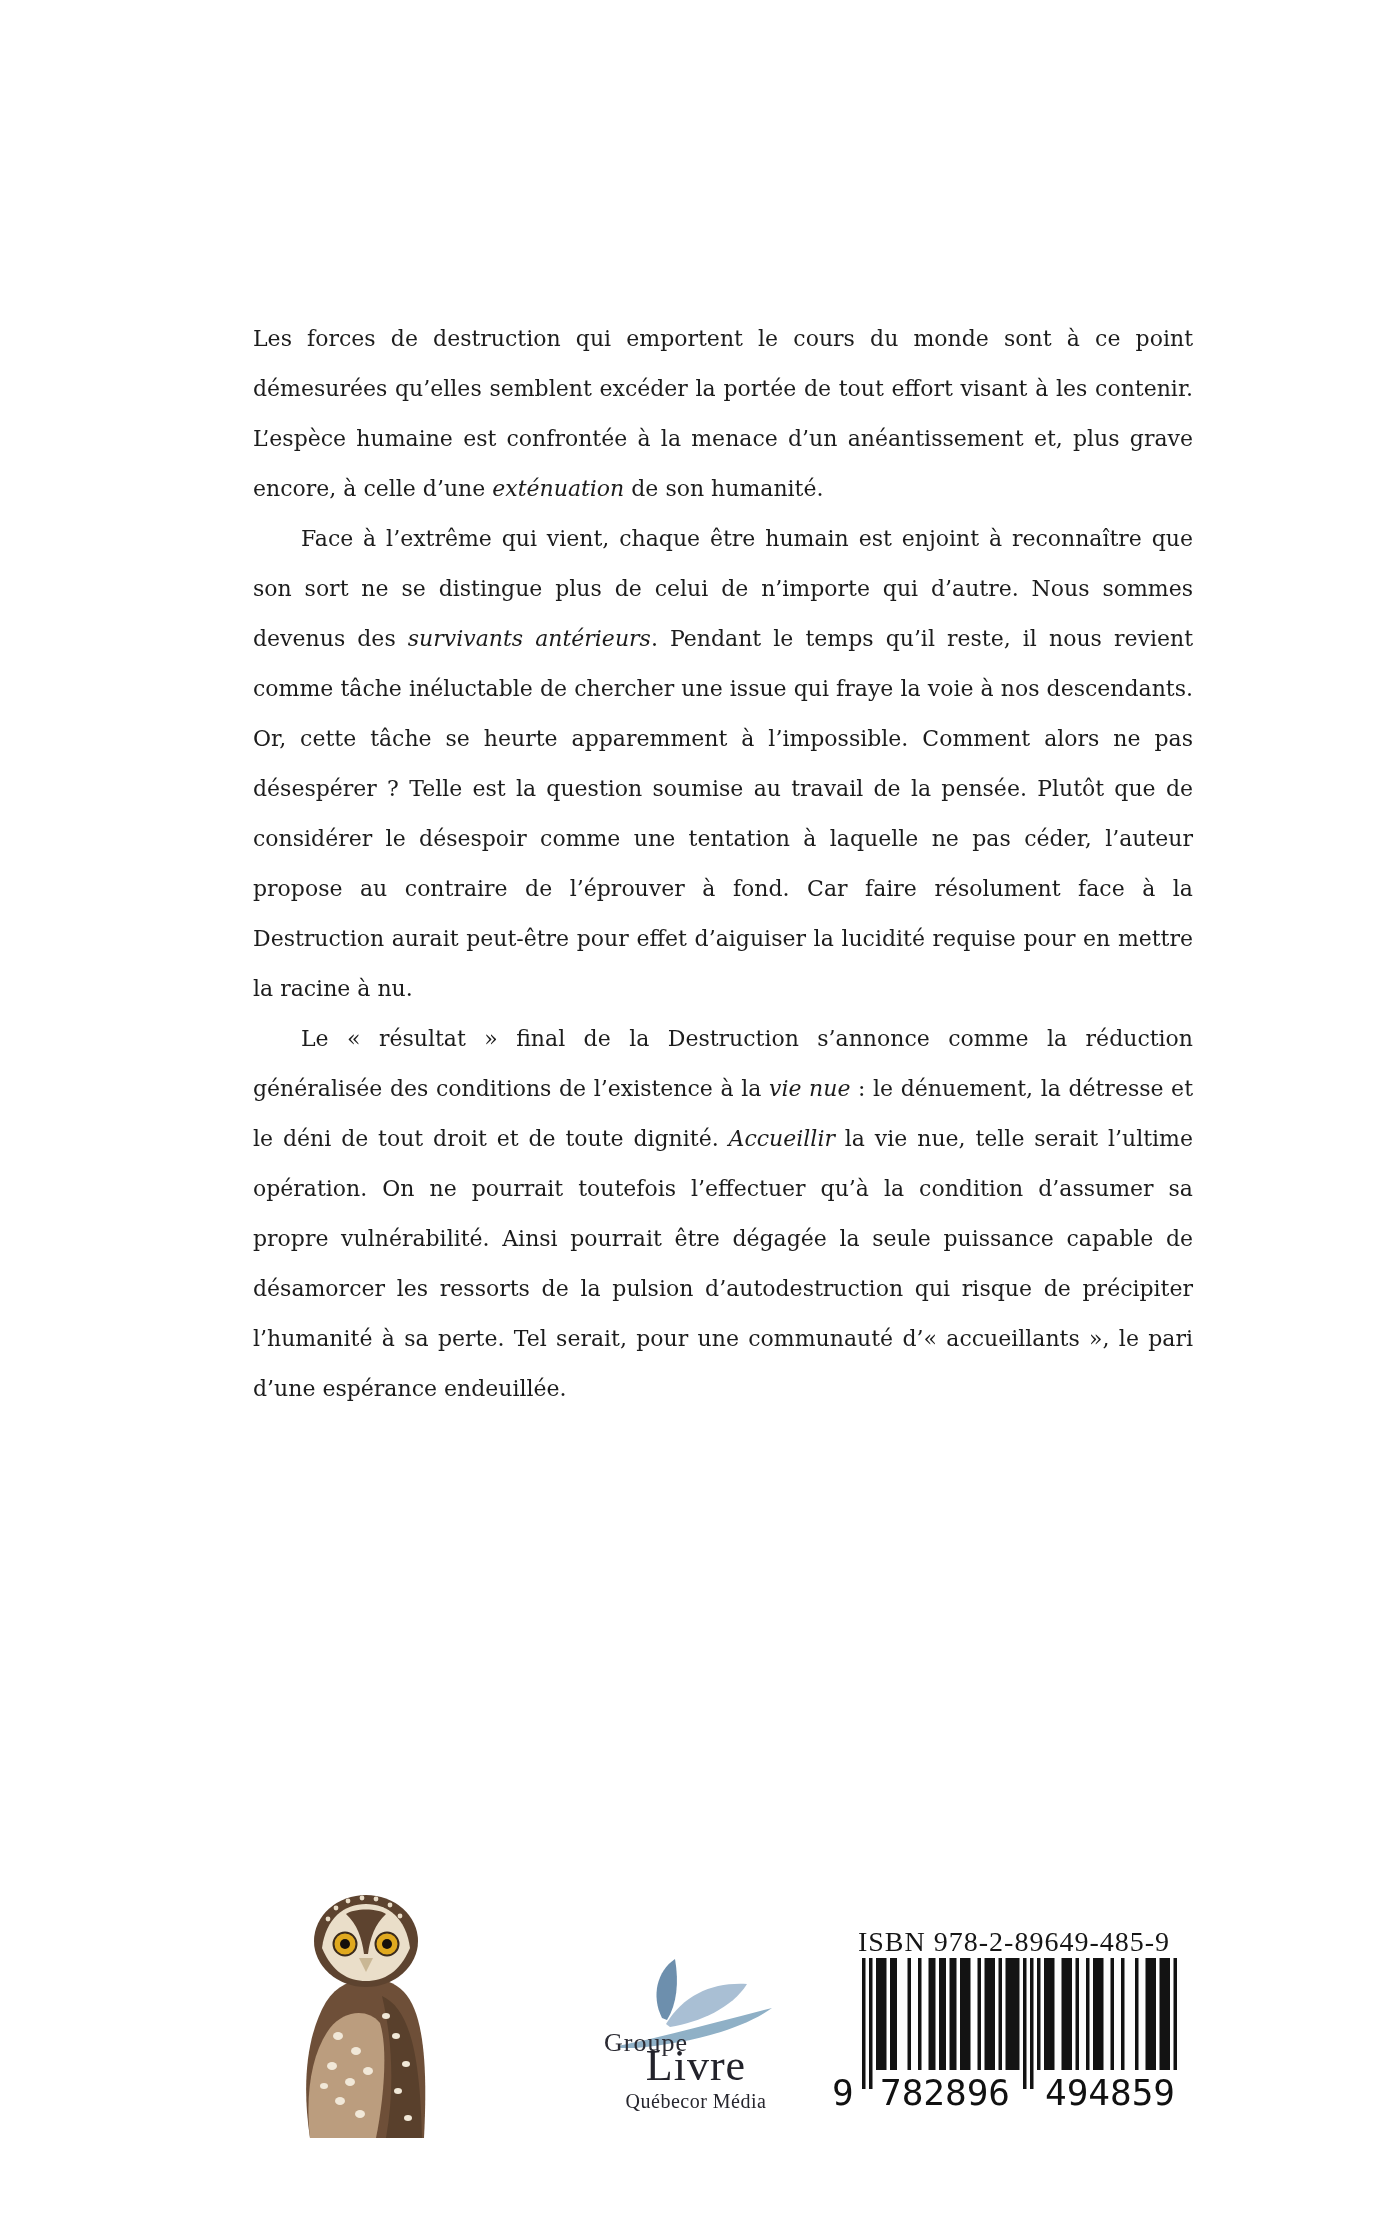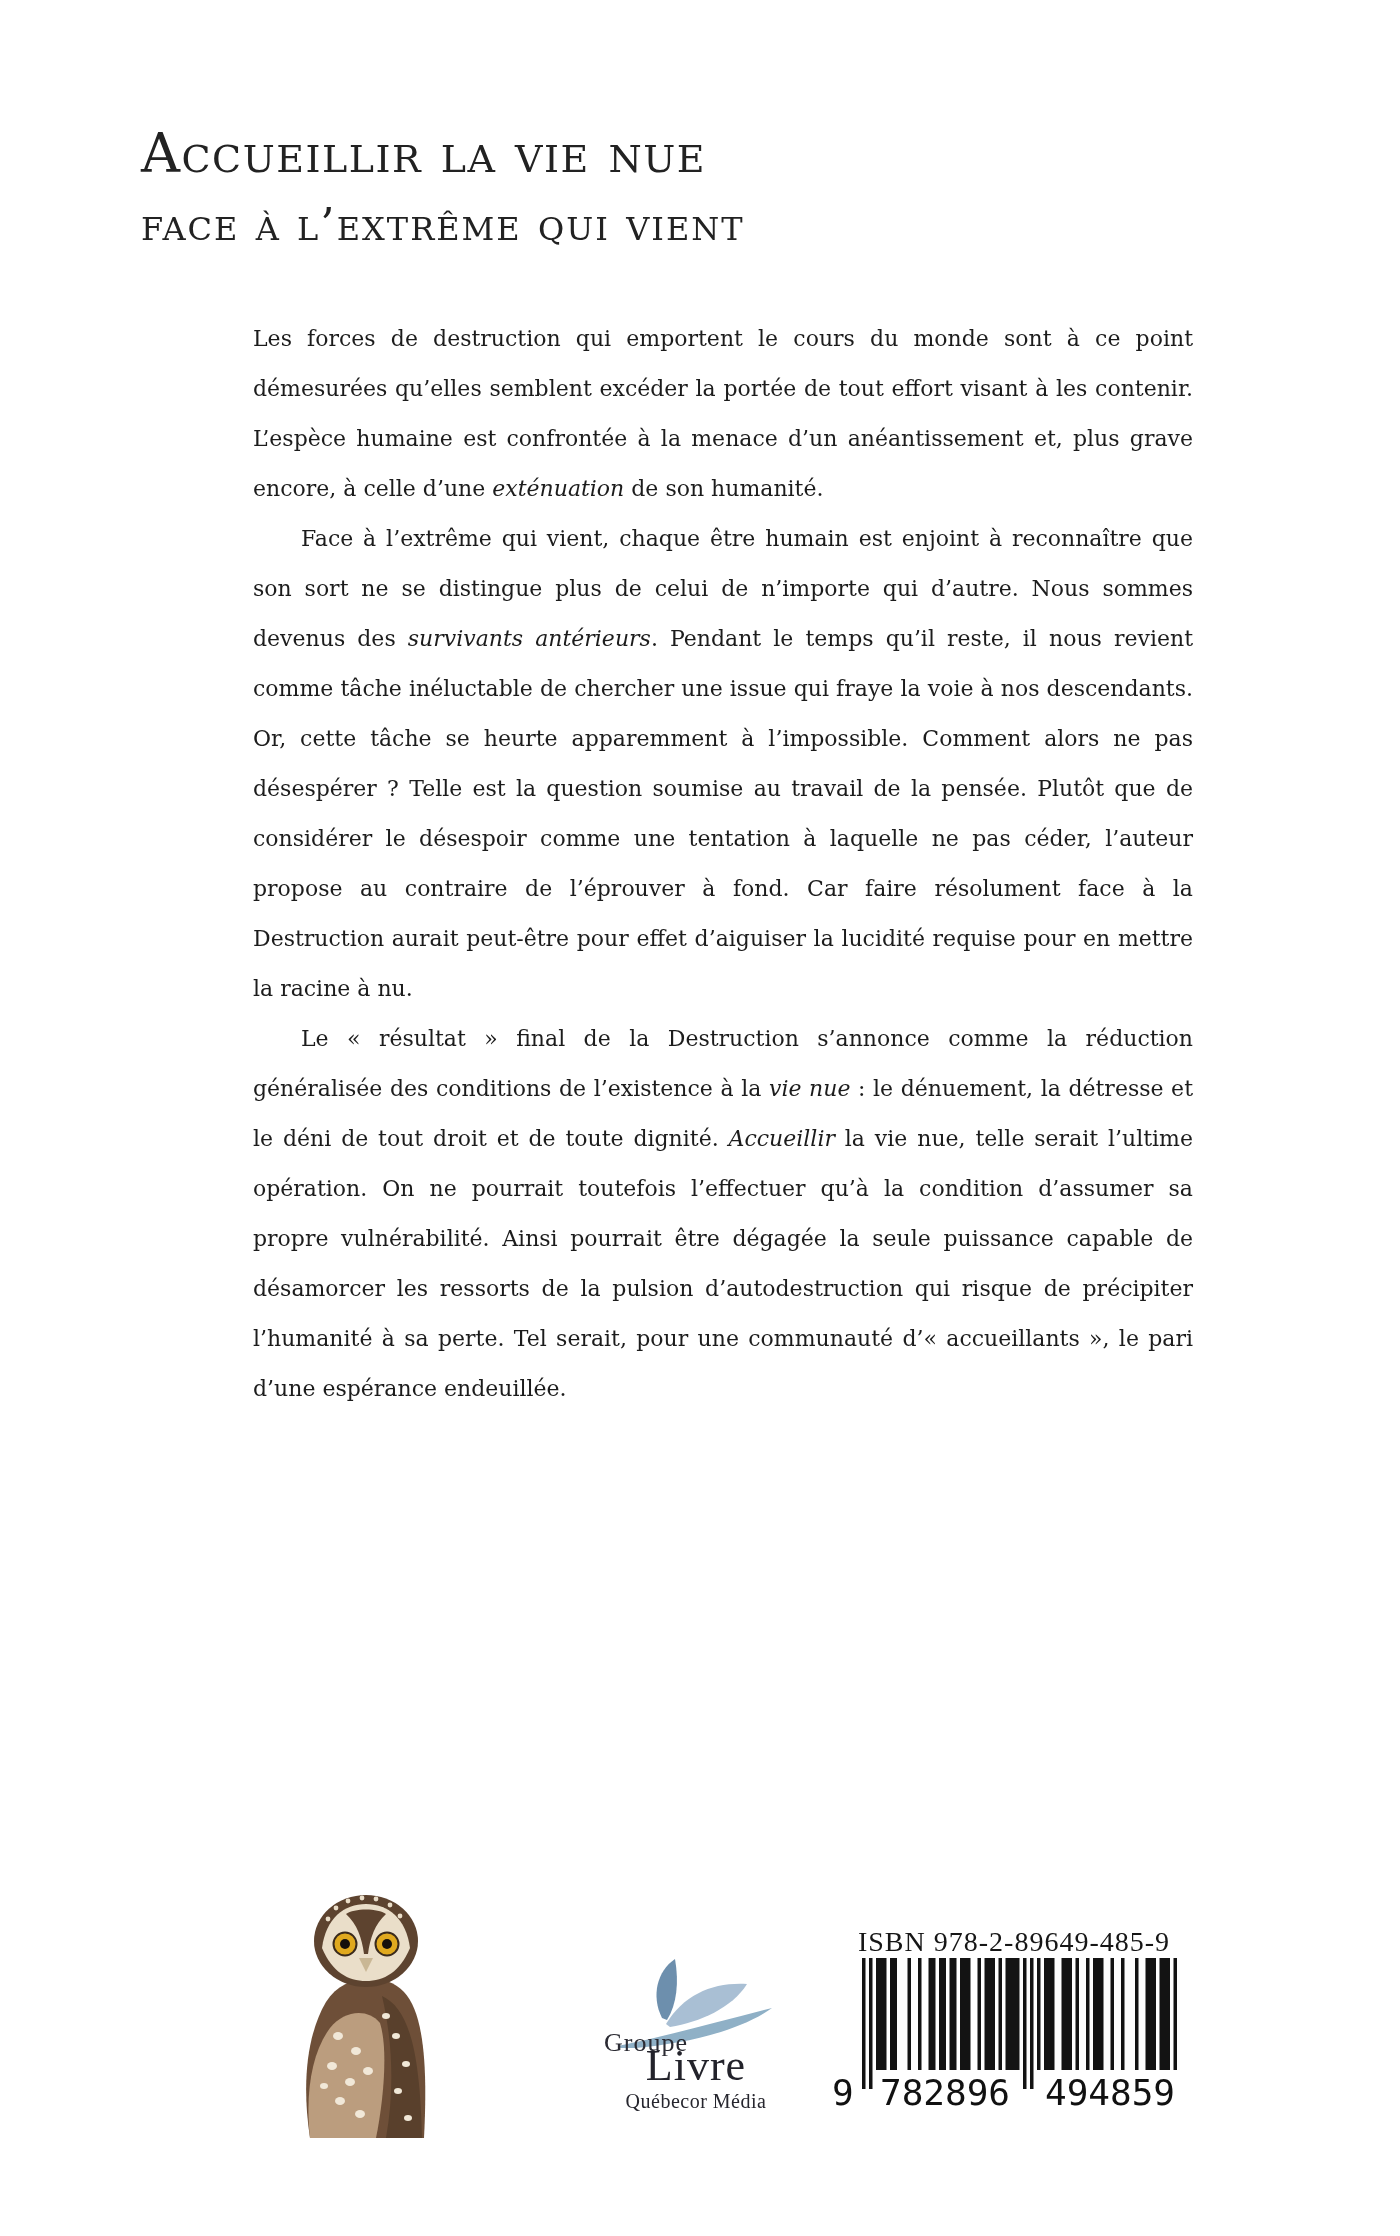--- a/index.html
+++ b/index.html
@@ -63,24 +63,20 @@
   .barcode-svg text{
     font-family:"DejaVu Sans Mono",monospace;
     font-size:36px;fill:#111;
   }
 </style>
 </head>
 <body>
 
 <div class="page">
 
-  <div class="title-block">
-    <div class="title-line1">Accueillir la vie nue</div>
-    <div class="title-line2">face à l’extrême qui vient</div>
-  </div>
 
   <div class="body-text">
       <p class="para"><span>Les forces de destruction qui emportent le cours du monde sont à ce point démesurées qu’elles semblent excéder la portée de tout effort visant à les contenir. L’espèce humaine est confrontée à la menace d’un anéantissement et, plus grave encore, à celle d’une </span><em>exténuation</em><span> de son humanité.</span></p>
       <p class="para indent"><span>Face à l’extrême qui vient, chaque être humain est enjoint à reconnaître que son sort ne se distingue plus de celui de n’importe qui d’autre. Nous sommes devenus des </span><em>survivants antérieurs</em><span>. Pendant le temps qu’il reste, il nous revient comme tâche inéluctable de chercher une issue qui fraye la voie à nos descendants. Or, cette tâche se heurte apparemment à l’impossible. Comment alors ne pas désespérer&nbsp;? Telle est la question soumise au travail de la pensée. Plutôt que de considérer le désespoir comme une tentation à laquelle ne pas céder, l’auteur propose au contraire de l’éprouver à fond. Car faire résolument face à la Destruction aurait peut-être pour effet d’aiguiser la lucidité requise pour en mettre la racine à nu.</span></p>
       <p class="para indent"><span>Le «&nbsp;résultat&nbsp;» final de la Destruction s’annonce comme la réduction généralisée des conditions de l’existence à la </span><em>vie nue</em><span>&nbsp;: le dénuement, la détresse et le déni de tout droit et de toute dignité. </span><em>Accueillir</em><span> la vie nue, telle serait l’ultime opération. On ne pourrait toutefois l’effectuer qu’à la condition d’assumer sa propre vulnérabilité. Ainsi pourrait être dégagée la seule puissance capable de désamorcer les ressorts de la pulsion d’autodestruction qui risque de précipiter l’humanité à sa perte. Tel serait, pour une communauté d’«&nbsp;accueillants&nbsp;», le pari d’une espérance endeuillée.</span></p>
     </div>
 
   <div class="owl-wrap">
     <svg class="owl-svg" width="150" height="255" viewBox="0 0 150 255" aria-hidden="true">
 

